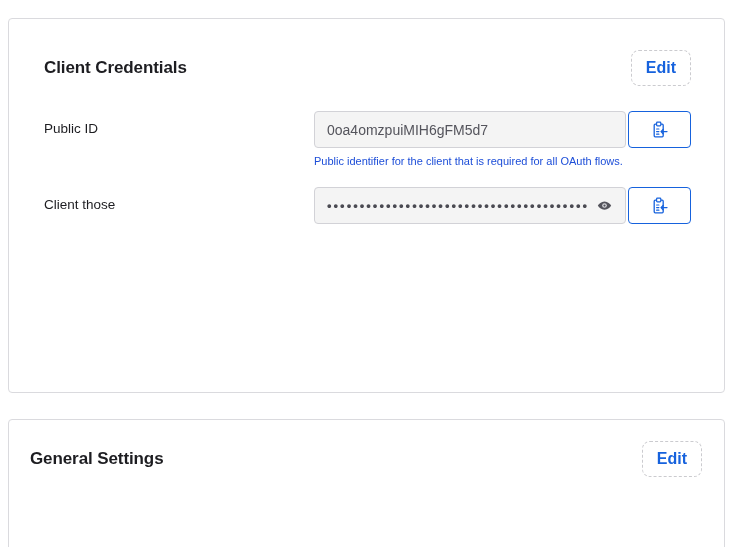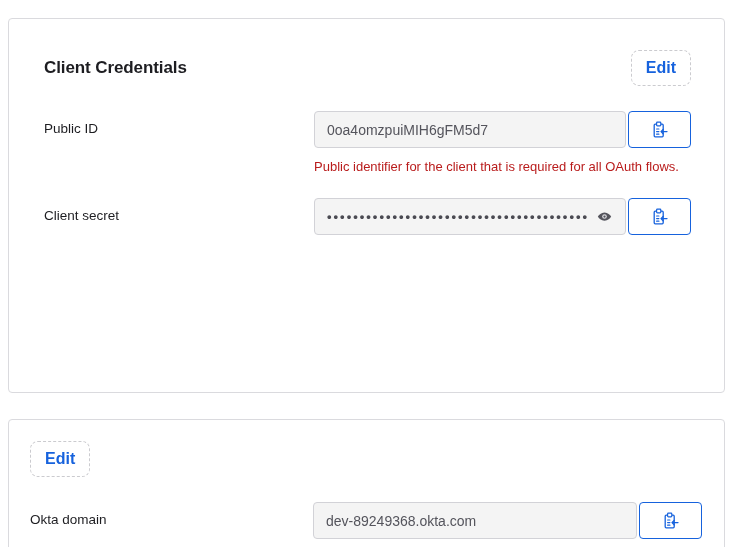--- a/index.html
+++ b/index.html
@@ -114,23 +114,23 @@
     border-radius: 4px;
     display: flex;
     align-items: center;
     justify-content: center;
     cursor: pointer;
     padding: 0;
   }
   .helper {
     max-width: 380px;
     margin-top: 5px;
-    font-size: 13px;
-    line-height: 27px;
-    color: #b91c1c;
+    font-size: 11px;
+    line-height: 16px;
+    color: #1d4ed8;
   }
 </style>
 </head>
 <body>
 
 <section class="card card-credentials">
   <div class="card-header">
     <h2 class="card-title">Client Credentials</h2>
     <div class="edit-wrap">
       <a class="edit-link">Edit</a>
@@ -153,21 +153,21 @@
               <path d="M16 10.6H10M10 10.6l2.1-2.1M10 10.6l2.1 2.1" stroke="#1662dd" stroke-width="1.3" stroke-linecap="round" stroke-linejoin="round"></path>
             </svg>
           </span>
         </button>
       </div>
       <div class="helper">Public identifier for the client that is required for all OAuth flows.</div>
     </div>
   </div>
 
   <div class="field-row">
-    <div class="field-label">Client secret</div>
+    <div class="field-label">Client those</div>
     <div class="field-control">
       <div class="input-group">
         <div class="value-box">
           <span class="value-text masked">••••••••••••••••••••••••••••••••••••••••</span>
           <button class="eye-btn">
             <svg width="15" height="15" viewBox="0 0 16 16">
               <path d="M8 3.6C4.6 3.6 1.9 6.1 .9 8c1 1.9 3.7 4.4 7.1 4.4S14.1 9.9 15.1 8C14.1 6.1 11.4 3.6 8 3.6z" fill="#54545c"></path>
               <circle cx="8" cy="8" r="2.5" fill="#d8d8dc"></circle>
               <circle cx="8" cy="8" r="1.2" fill="#54545c"></circle>
             </svg>
@@ -183,38 +183,19 @@
             </svg>
           </span>
         </button>
       </div>
     </div>
   </div>
 </section>
 
 <section class="card card-general">
   <div class="card-header">
+    <h2 class="card-title">General Settings</h2>
     <div class="edit-wrap">
       <a class="edit-link">Edit</a>
     </div>
   </div>
 
-  <div class="field-row">
-    <div class="field-label">Okta domain</div>
-    <div class="field-control">
-      <div class="input-group">
-        <div class="value-box">
-          <span class="value-text">dev-89249368.okta.com</span>
-        </div>
-        <button class="copy-btn">
-          <span style="display:flex;">
-            <svg width="17" height="18" viewBox="0 0 17 18" fill="none">
-              <rect x="3.2" y="3.2" width="9" height="12.6" rx="1" stroke="#1662dd" stroke-width="1.3"></rect>
-              <rect x="5.6" y="1.2" width="4.2" height="3.6" rx="0.8" fill="#ffffff" stroke="#1662dd" stroke-width="1.2"></rect>
-              <path d="M5.6 8h2.3M5.6 10.6h2.3M5.6 13.2h2.3" stroke="#1662dd" stroke-width="1.2" stroke-linecap="round"></path>
-              <path d="M16 10.6H10M10 10.6l2.1-2.1M10 10.6l2.1 2.1" stroke="#1662dd" stroke-width="1.3" stroke-linecap="round" stroke-linejoin="round"></path>
-            </svg>
-          </span>
-        </button>
-      </div>
-    </div>
-  </div>
 </section>
 
 </body></html>

